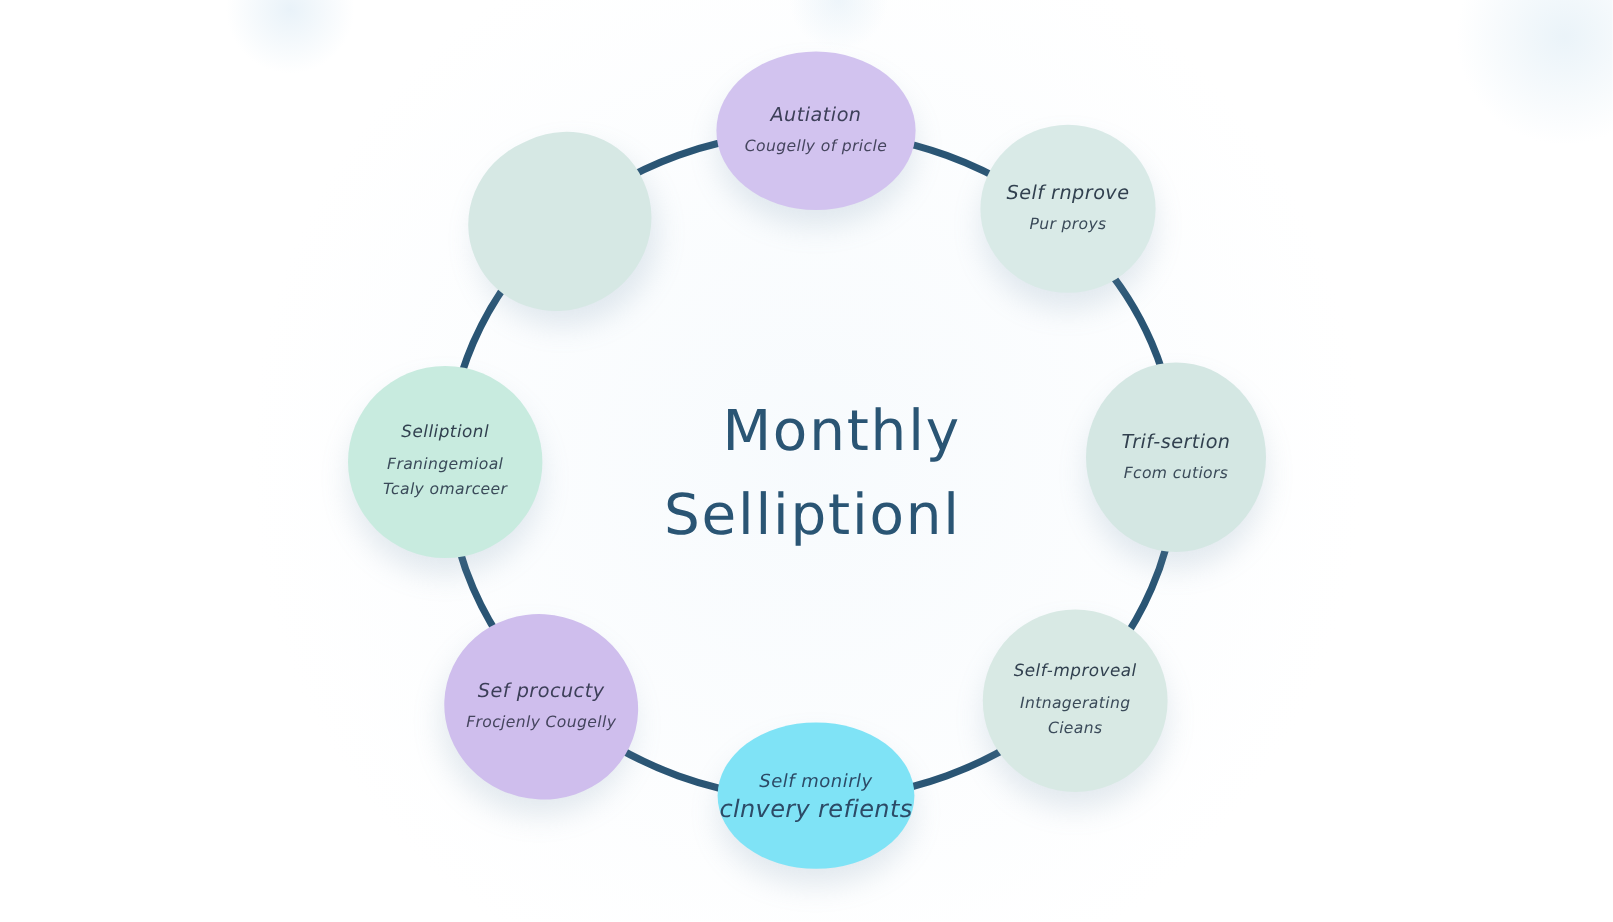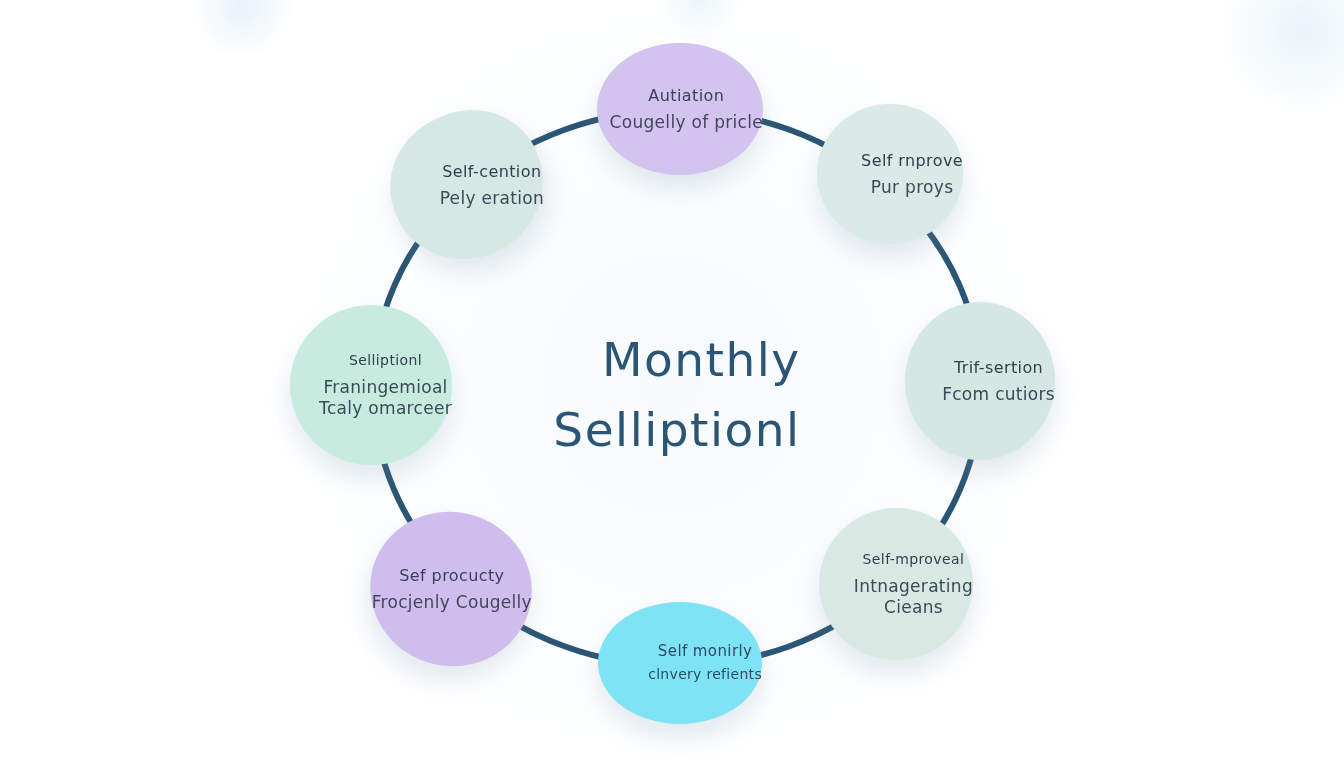--- a/index.html
+++ b/index.html
@@ -32,21 +32,22 @@
     color: #2a5574;
     font-size: 47px;
     letter-spacing: 1.5px;
     line-height: 70px;
     white-space: nowrap;
   }
   .node {
     position: absolute;
     display: flex;
     align-items: center;
-    justify-content: flex-end;
+    justify-content: center;
+    font-style: italic;
   }
   .node .bg {
     position: absolute;
     inset: 0;
     border-radius: 50%;
     background: var(--c, #d6e8e5);
     transform: rotate(var(--rot, 0deg));
     box-shadow: 0 14px 24px rgba(120, 150, 175, 0.20);
   }
   .node .txt {
@@ -56,40 +57,40 @@
     z-index: 1;
   }
   .node .t1 {
     display: block;
     font-size: 16px;
     letter-spacing: 0.4px;
     margin-bottom: 7px;
   }
   .node .t2, .node .t3 {
     display: block;
-    font-size: 17px;
+    font-size: 13px;
     letter-spacing: 0.3px;
     line-height: 21px;
     color: #3a4a59;
   }
   .node .t3:empty, .node .t2:empty { display: none; }
 
   
   .n-top          { left: 597px; top:  43px; width: 166px; height: 132px; }
   .n-upper-right  { left: 817px; top: 104px; width: 146px; height: 140px; }
   .n-right        { left: 905px; top: 302px; width: 150px; height: 158px; }
   .n-bottom-right { left: 819px; top: 508px; width: 154px; height: 152px; }
   .n-bottom       { left: 598px; top: 602px; width: 164px; height: 122px; }
   .n-bottom-left  { left: 370px; top: 512px; width: 162px; height: 154px; }
   .n-left         { left: 290px; top: 305px; width: 162px; height: 160px; }
   .n-upper-left   { left: 390px; top: 112px; width: 154px; height: 146px; }
   .n-upper-left .bg { --rot: -24deg; border-radius: 50% 48% 52% 50%; }
   .n-bottom-left .bg { --rot: 14deg; }
   .n-bottom .t1 { font-size: 15px; margin-bottom: 4px; color: #2c4a66; }
-  .n-bottom .t2 { font-size: 14px; color: #2c4a66; }
+  .n-bottom .t2 { font-size: 20px; color: #2c4a66; }
   .n-top .t1 { color: #3c3f58; }
   .n-top .t2 { color: #45455e; }
   .n-bottom-left .t1 { color: #3c3f58; }
   .n-bottom-left .t2 { color: #45455e; }
   .n-left .t1, .n-bottom-right .t1 { font-size: 14px; margin-bottom: 9px; }
 </style>
 </head>
 <body>
 
 <div class="canvas">
@@ -161,20 +162,15 @@
     <div class="bg"></div>
     <div class="txt">
       <span class="t1">Selliptionl</span>
       <span class="t2">Franingemioal</span>
       <span class="t3">Tcaly omarceer</span>
     </div>
   </div>
 
   <div class="node n-upper-left" style="--c: #d6e8e4;">
     <div class="bg"></div>
-    <div class="txt">
-      <span class="t1">Self-cention</span>
-      <span class="t2">Pely eration</span>
-
-    </div>
   </div>
 
 </div>
 
 </body></html>

